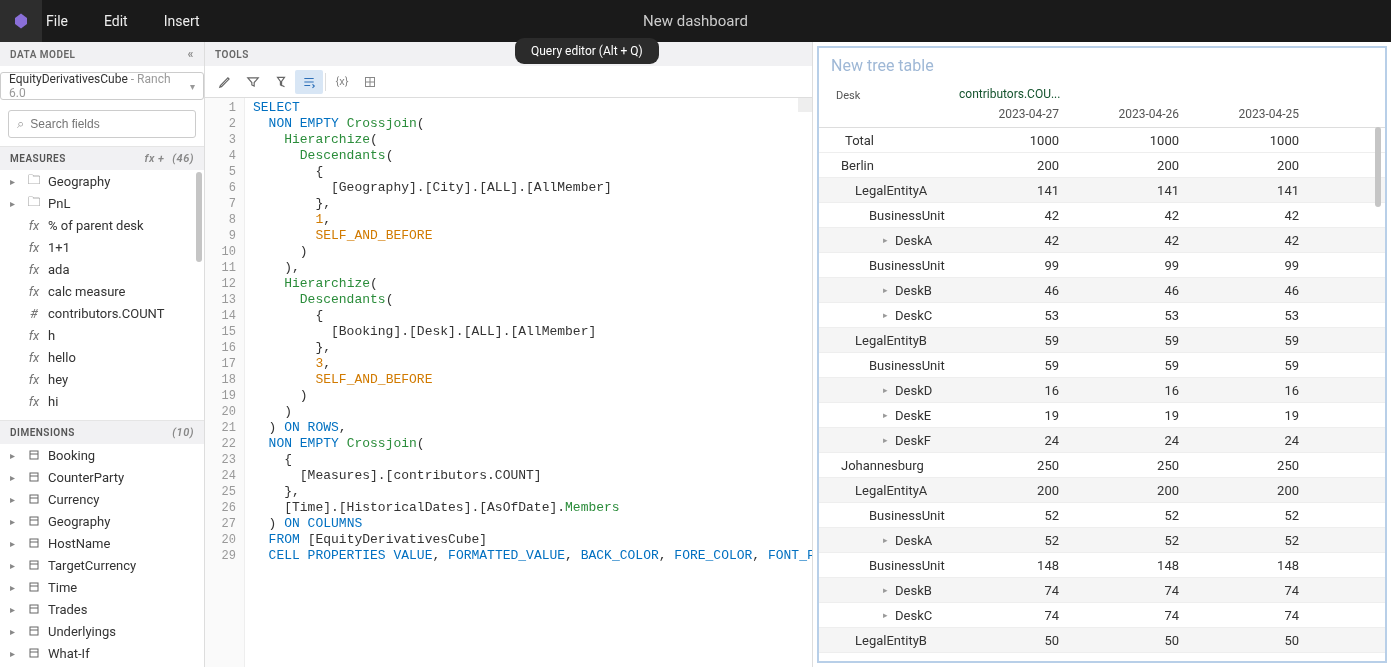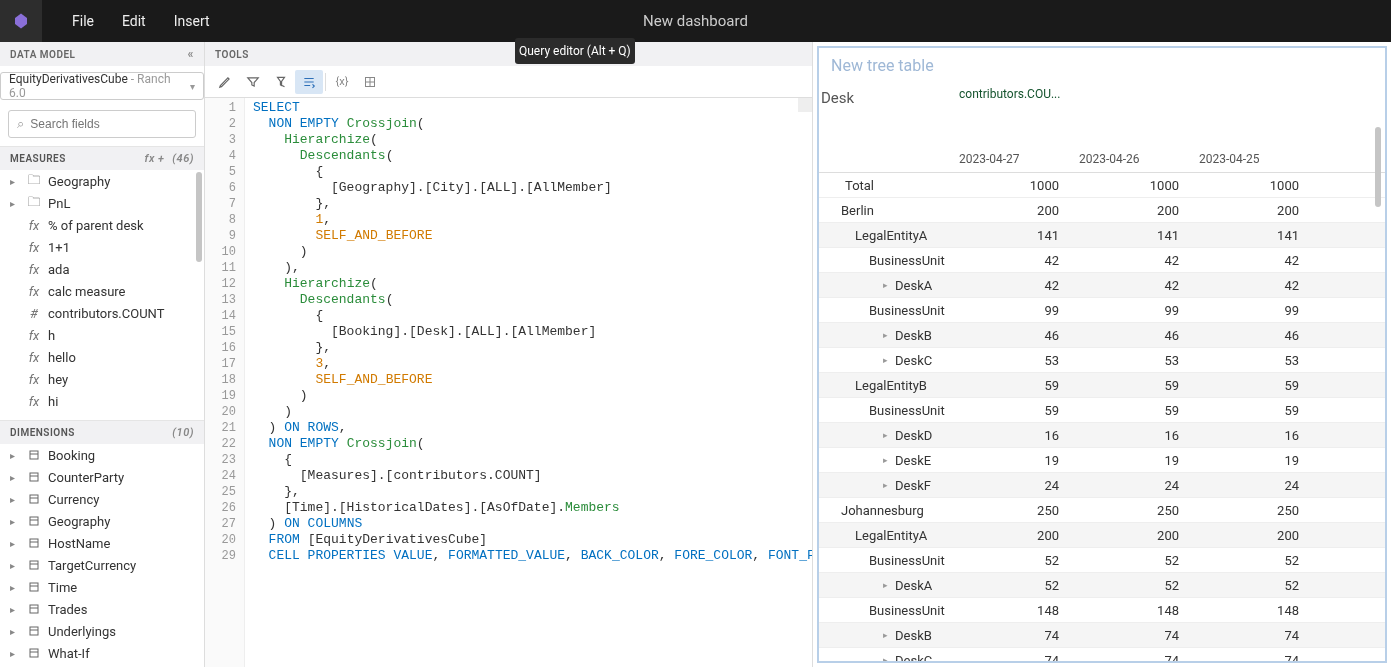--- a/index.html
+++ b/index.html
@@ -1,20 +1,20 @@
 <!DOCTYPE html>
 <html><head>
 <meta charset="utf-8">
 <style>
 * { margin: 0; padding: 0; box-sizing: border-box; }
 body { font-family: -apple-system, "Segoe UI", Roboto, Arial, sans-serif; font-size: 13px; color: #333; overflow: hidden; width: 1391px; height: 667px; }
 .titlebar { background: #1a1a1a; height: 42px; display: flex; align-items: center; color: #fff; position: relative; }
 .logo { width: 42px; height: 42px; background: #2d2d2d; display: flex; align-items: center; justify-content: center; }
 .logo svg { width: 18px; height: 18px; }
-.menu { display: flex; gap: 28px; padding-left: 30px; }
+.menu { display: flex; gap: 36px; padding-left: 4px; }
 .menu-item { color: #eee; font-size: 14px; cursor: pointer; }
 .titlebar-title { position: absolute; left: 50%; transform: translateX(-50%); color: #ccc; font-size: 15px; width: 100%; text-align: center; pointer-events: none; }
 .main { display: flex; height: calc(100% - 42px); }
 .left-panel { width: 205px; border-right: 1px solid #ddd; display: flex; flex-direction: column; background: #fff; }
 .panel-header { background: #f1f1f3; height: 24px; display: flex; align-items: center; padding: 0 10px; font-size: 10px; letter-spacing: 0.5px; color: #666; font-weight: 600; justify-content: space-between; }
 .collapse-icon { font-size: 12px; color: #888; cursor: pointer; }
 .cube-select { margin: 6px 0; height: 28px; border: 1px solid #ccc; border-radius: 3px; display: flex; align-items: center; padding: 0 8px; font-size: 12px; justify-content: space-between; cursor: pointer; }
 .cube-select .sub { color: #999; }
 .search-box { margin: 4px 8px 8px 8px; height: 28px; border: 1px solid #ccc; border-radius: 3px; display: flex; align-items: center; padding: 0 8px; gap: 6px; }
 .search-box input { border: none; outline: none; font-size: 12px; flex: 1; color: #888; }
@@ -26,43 +26,43 @@
 .folder-icon, .fx-icon, .dim-icon { width: 16px; display: flex; justify-content: center; color: #666; }
 .fx-icon { font-style: italic; font-size: 13px; color: #777; }
 .measures-tree { height: 250px; position: relative; }
 .measures-tree::after { content: ''; position: absolute; right: 2px; top: 2px; width: 6px; height: 90px; background: #c5c5c5; border-radius: 3px; }
 .dims-tree { flex: 1; overflow-y: auto; }
 .tools-panel { width: 608px; display: flex; flex-direction: column; border-right: 1px solid #ddd; position: relative; }
 .tools-toolbar { height: 32px; border-bottom: 1px solid #ddd; display: flex; align-items: center; padding-left: 6px; gap: 0; }
 .tool-btn { width: 28px; height: 24px; display: flex; align-items: center; justify-content: center; cursor: pointer; color: #666; border-radius: 2px; }
 .tool-btn.active { background: #d8e6f5; color: #2c6fb8; }
 .tool-sep { width: 1px; height: 18px; background: #ddd; margin: 0 2px; }
-.tooltip { position: absolute; top: -4px; left: 310px; background: #2b2b2b; color: #fff; padding: 6px 4px; font-size: 12px; border-radius: 3px; z-index: 100; white-space: nowrap; }
+.tooltip { position: absolute; top: -4px; left: 310px; background: #2b2b2b; color: #fff; padding: 6px 16px; font-size: 12px; border-radius: 9px; z-index: 100; white-space: nowrap; }
 .editor { flex: 1; display: flex; font-family: Consolas, "Courier New", monospace; font-size: 13px; overflow: hidden; position: relative; }
 .gutter { width: 40px; background: #fafafa; text-align: right; padding-right: 8px; color: #999; font-size: 12px; line-height: 16px; padding-top: 2px; border-right: 1px solid #eee; }
 .gutter div { height: 16px; }
 .code { flex: 1; padding: 2px 8px; line-height: 16px; white-space: pre; color: #333; overflow: auto; }
 .code div { height: 16px; }
 .kw { color: #0070c1; }
 .fn { color: #2a8c3a; }
 .op { color: #d17a00; }
 .num { color: #d17a00; }
 .prop { color: #0070c1; }
 .editor-scroll-v { position: absolute; right: 0; top: 0; width: 14px; height: 14px; background: #eee; }
 .dashboard { flex: 1; background: #fff; display: flex; flex-direction: column; padding: 4px; }
 .widget { border: 2px solid #b8cfe8; flex: 1; display: flex; flex-direction: column; overflow: hidden; position: relative; }
 .widget-title { color: #9fb8d6; font-size: 16px; padding: 8px 12px; }
 .pivot { flex: 1; overflow: hidden; position: relative; }
 .pivot-scroll-v { position: absolute; right: 4px; top: 44px; width: 6px; height: 80px; background: #c5c5c5; border-radius: 3px; }
 .pivot-header { display: flex; border-bottom: 1px solid #ddd; }
-.pivot-corner { width: 130px; padding: 6px 2px; font-size: 15px; color: #555; }
+.pivot-corner { width: 130px; padding: 6px 17px; font-size: 11px; color: #555; }
 .pivot-cols { flex: 1; }
 .pivot-col-title { font-size: 12px; color: #14532d; padding: 4px 10px 2px 10px; }
 .pivot-dates { display: flex; }
-.pivot-date { width: 120px; text-align: left; padding: 4px 10px 6px 10px; font-size: 12px; color: #555; margin-top: 45px; }
+.pivot-date { width: 120px; text-align: right; padding: 4px 10px 6px 10px; font-size: 12px; color: #555; }
 .pivot-body { overflow-y: auto; }
 .pivot-row { display: flex; height: 25px; align-items: center; border-bottom: 1px solid #eee; font-size: 13px; }
 .pivot-row.alt { background: #f5f5f5; }
 .row-label { width: 130px; padding-left: 26px; display: flex; align-items: center; gap: 4px; overflow: hidden; white-space: nowrap; }
 .row-caret { color: #999; font-size: 9px; width: 8px; display: inline-block; }
 .row-val { width: 120px; text-align: right; padding-right: 10px; }
 .indent-1 { padding-left: 22px; }
 .indent-2 { padding-left: 36px; }
 .indent-3 { padding-left: 50px; align-items: center; }
 .indent-4 { padding-left: 64px; }

